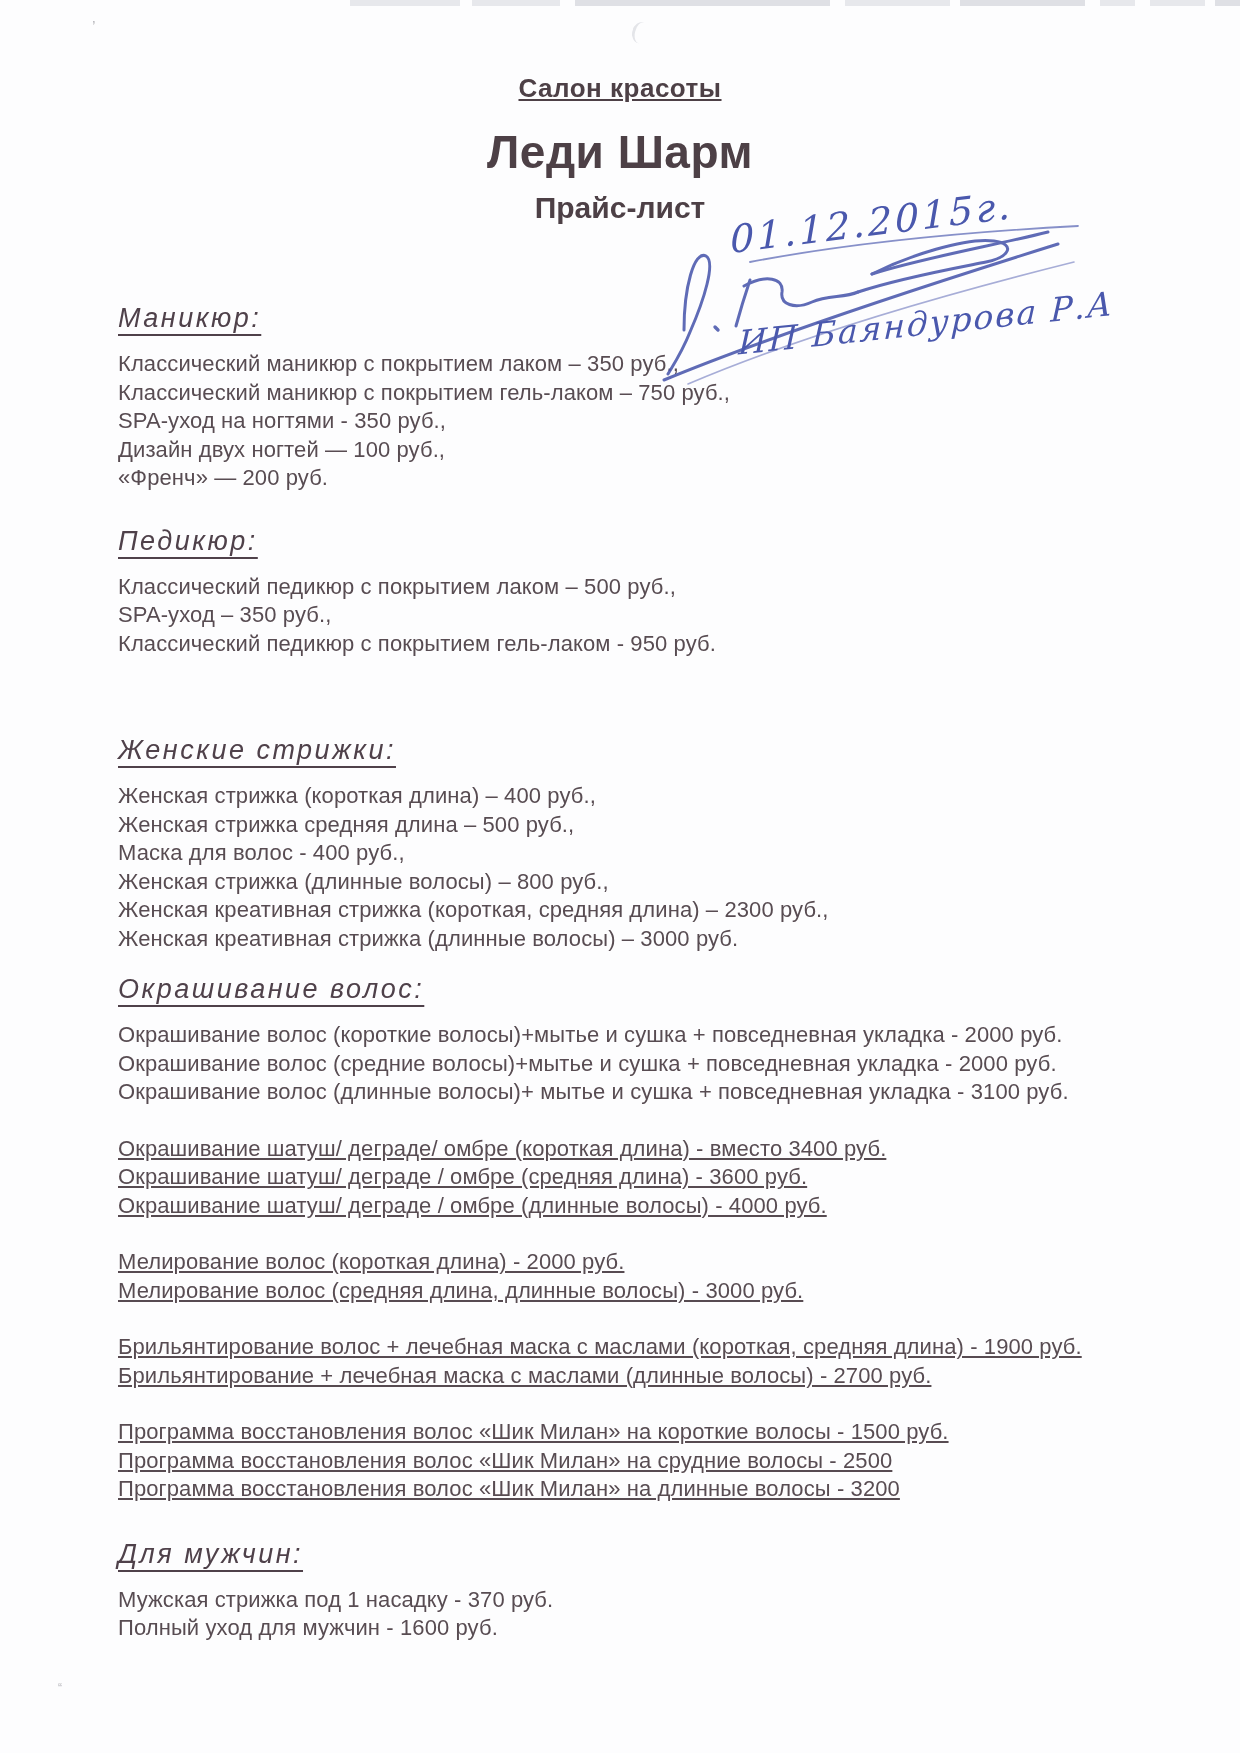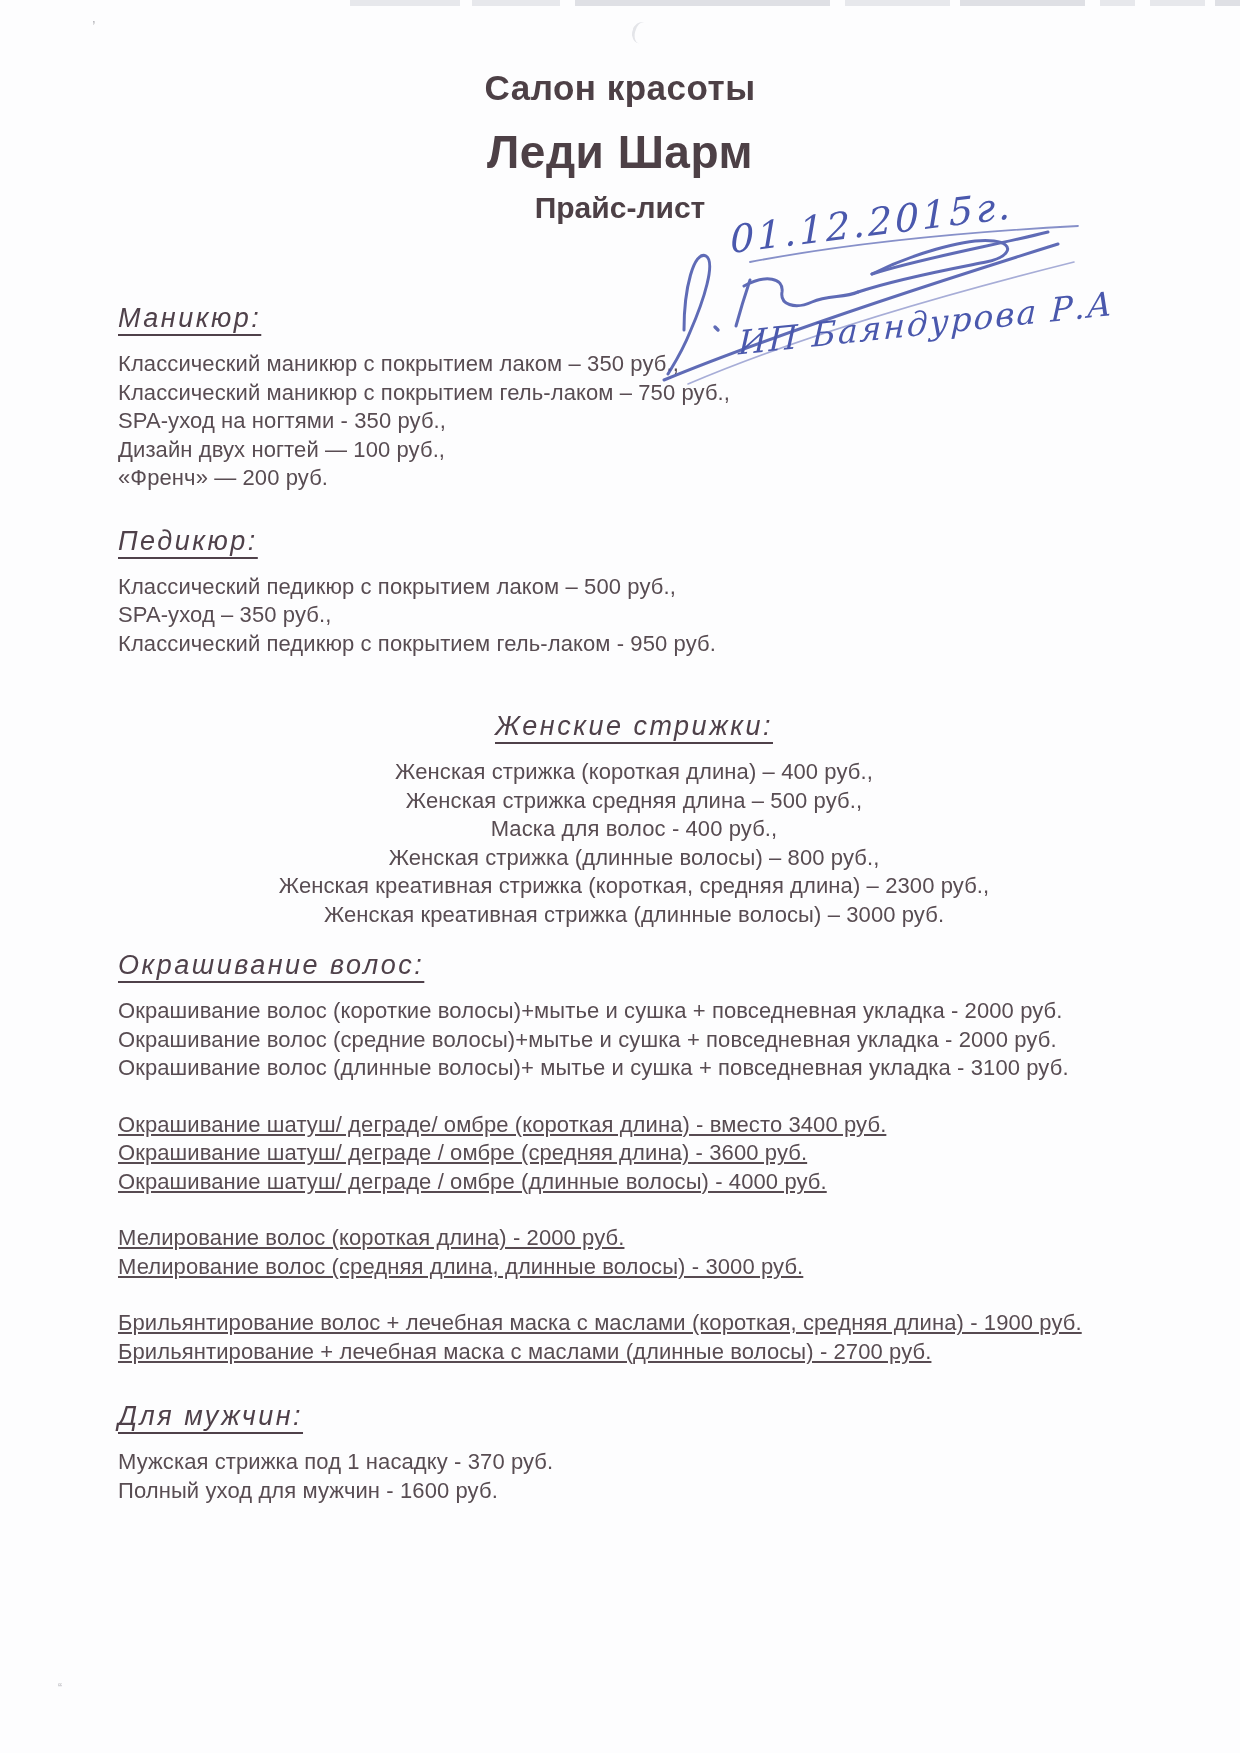--- a/index.html
+++ b/index.html
@@ -12,21 +12,21 @@
     overflow:hidden;
   }
   
   .scan-top{position:absolute;top:0;left:0;width:100%;height:8px;}
   .scan-top i{position:absolute;top:0;height:6px;background:#e7e8ec;display:block;}
   .scan-top i.d{background:#dfe0e5;}
   .stray{position:absolute;color:#b9b9bd;font-size:16px;line-height:1;}
   .smudge{position:absolute;width:16px;height:22px;border-left:3px solid #e4e5e9;border-radius:50% 0 0 50%;transform:rotate(14deg);}
   
   .header{padding-top:70px;text-align:center;color:#4d4046;}
-  .salon-type{font-size:35px;line-height:36px;font-weight:700;letter-spacing:.5px;}
+  .salon-type{font-size:26px;line-height:36px;font-weight:700;letter-spacing:.5px;text-decoration:underline;}
   .salon-name{font-size:46px;line-height:52px;font-weight:700;margin-top:20px;letter-spacing:.5px;text-align:center;}
   .doc-title{font-size:30px;line-height:36px;font-weight:700;margin-top:12px;}
   
   .content{margin-left:118px;margin-right:90px;}
   .section{margin-top:28px;}
   .section .heading-row{line-height:40px;}
   .section .heading{
     display:inline-block;
     font-style:italic;
     font-size:27px;
@@ -35,21 +35,21 @@
     text-decoration:underline;
     text-decoration-thickness:2px;
     text-underline-offset:7px;
     font-weight:400;
   }
   .items{margin-top:8px;}
   .item{font-size:22px;line-height:28.5px;letter-spacing:.1px;color:#584c52;}
   .group + .group{margin-top:28px;text-decoration:underline;}
   .section-manicure{margin-top:72px;}
   .section-pedicure{margin-top:28px;}
-  .section-women-haircuts{margin-top:48px;text-align:center;}
+  .section-women-haircuts{margin-top:72px;}
   .section-hair-coloring{margin-top:16px;}
   .section-for-men{margin-top:30px;}
   
   .handwriting{position:absolute;left:600px;top:180px;width:640px;height:230px;pointer-events:none;}
   .hw-text{
     font-family:"DejaVu Serif", serif;
     font-style:italic;
   }
 </style>
 </head>
@@ -127,20 +127,25 @@
             <div class="item">Окрашивание шатуш/ деграде / омбре (длинные волосы) - 4000 руб.</div>
           </div>
           <div class="group">
             <div class="item">Мелирование волос (короткая длина) - 2000 руб.</div>
             <div class="item">Мелирование волос (средняя длина, длинные волосы) - 3000 руб.</div>
           </div>
           <div class="group">
             <div class="item">Брильянтирование волос + лечебная маска с маслами (короткая, средняя длина) - 1900 руб.</div>
             <div class="item">Брильянтирование + лечебная маска с маслами (длинные волосы) - 2700 руб.</div>
           </div>
+          <div class="group">
+            <div class="item">Программа восстановления волос «Шик Милан» на короткие волосы - 1500 руб.</div>
+            <div class="item">Программа восстановления волос «Шик Милан» на срудние волосы - 2500</div>
+            <div class="item">Программа восстановления волос «Шик Милан» на длинные волосы - 3200</div>
+          </div>
         </div>
       </section>
       <section class="section section-for-men">
         <div class="heading-row"><span class="heading">Для мужчин:</span></div>
         <div class="items">
           <div class="group">
             <div class="item">Мужская стрижка под 1 насадку - 370 руб.</div>
             <div class="item">Полный уход для мужчин - 1600 руб.</div>
           </div>
         </div>

